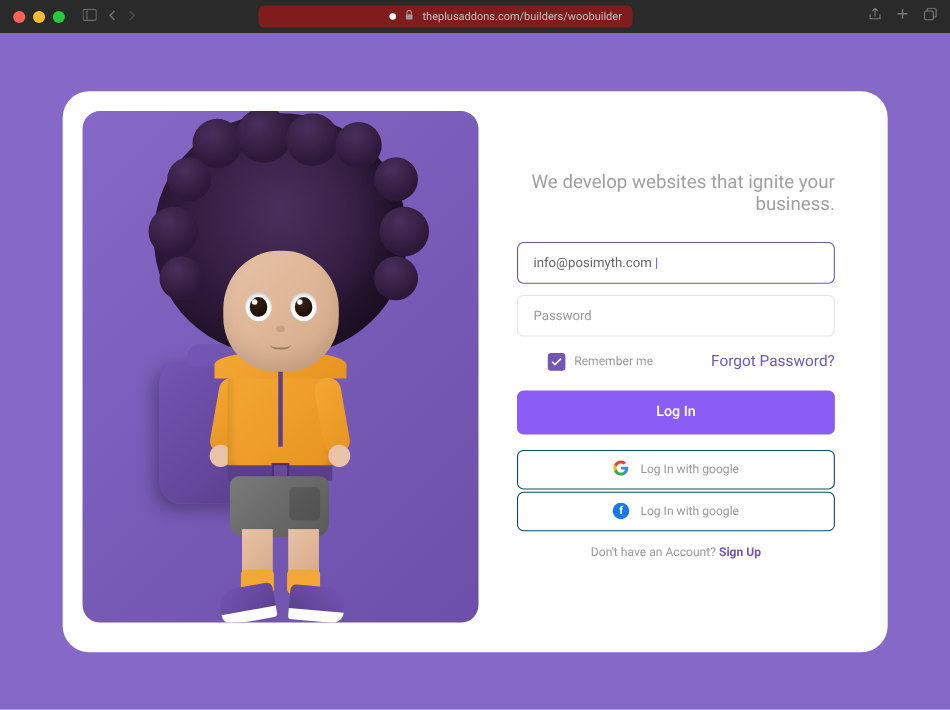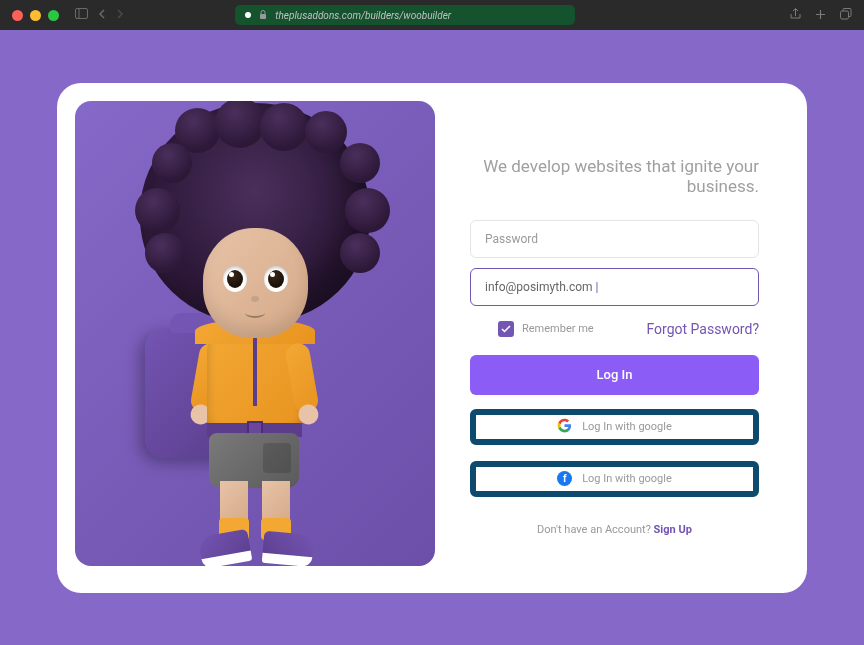--- a/index.html
+++ b/index.html
@@ -49,29 +49,28 @@
 
     .browser-nav-icon {
       color: #6a6a6a;
       font-size: 12px;
     }
 
     .url-bar {
       flex: 1;
       max-width: 340px;
       height: 20px;
-      background: #14532d;
+      background: #7f1d1d;
       border-radius: 5px;
       display: flex;
       align-items: center;
-      justify-content: flex-start;
+      justify-content: flex-end;
       margin: 0 auto;
       gap: 8px;
       padding: 0 10px;
-      font-style: italic;
     }
 
     .url-dot {
       width: 6px;
       height: 6px;
       background: #fff;
       border-radius: 50%;
     }
 
     .url-lock {
@@ -508,29 +507,29 @@
       font-size: 13px;
       font-weight: 500;
       margin-bottom: 14px;
       cursor: pointer;
     }
 
     .social-btn {
       width: 100%;
       height: 36px;
       background: #fff;
-      border: 6px solid #0c4a6e;
+      border: 1px solid #0c4a6e;
       border-radius: 6px;
       display: flex;
       align-items: center;
       justify-content: center;
       gap: 10px;
       font-size: 11px;
       color: #999;
-      margin-bottom: 16px;
+      margin-bottom: 2px;
       cursor: pointer;
     }
 
     .google-icon {
       width: 15px;
       height: 15px;
     }
 
     .facebook-icon {
       width: 15px;
@@ -665,26 +664,26 @@
             </div>
           <div class="nose"></div>
           <div class="mouth"></div>
         </div>
       </div>
     </div>
 
     <div class="form-side">
       <p class="subtitle">We develop websites that ignite your business.</p>
 
+      <div class="input-field active">
+        <span>info@posimyth.com</span>&nbsp;<span class="cursor-indicator">|</span>
+      </div>
+
       <div class="input-field">
         <span>Password</span>
-      </div>
-
-      <div class="input-field active">
-        <span>info@posimyth.com</span>&nbsp;<span class="cursor-indicator">|</span>
       </div>
 
       <div class="remember-row">
         <div class="remember-left">
           <div class="checkbox">
             <svg width="10" height="8" viewBox="0 0 10 8">
                 <path d="M1 4 L3.5 6.5 L9 1" stroke="#fff" stroke-width="1.5" fill="none"></path>
               </svg>
           </div>
           <span class="remember-text">Remember me</span>

